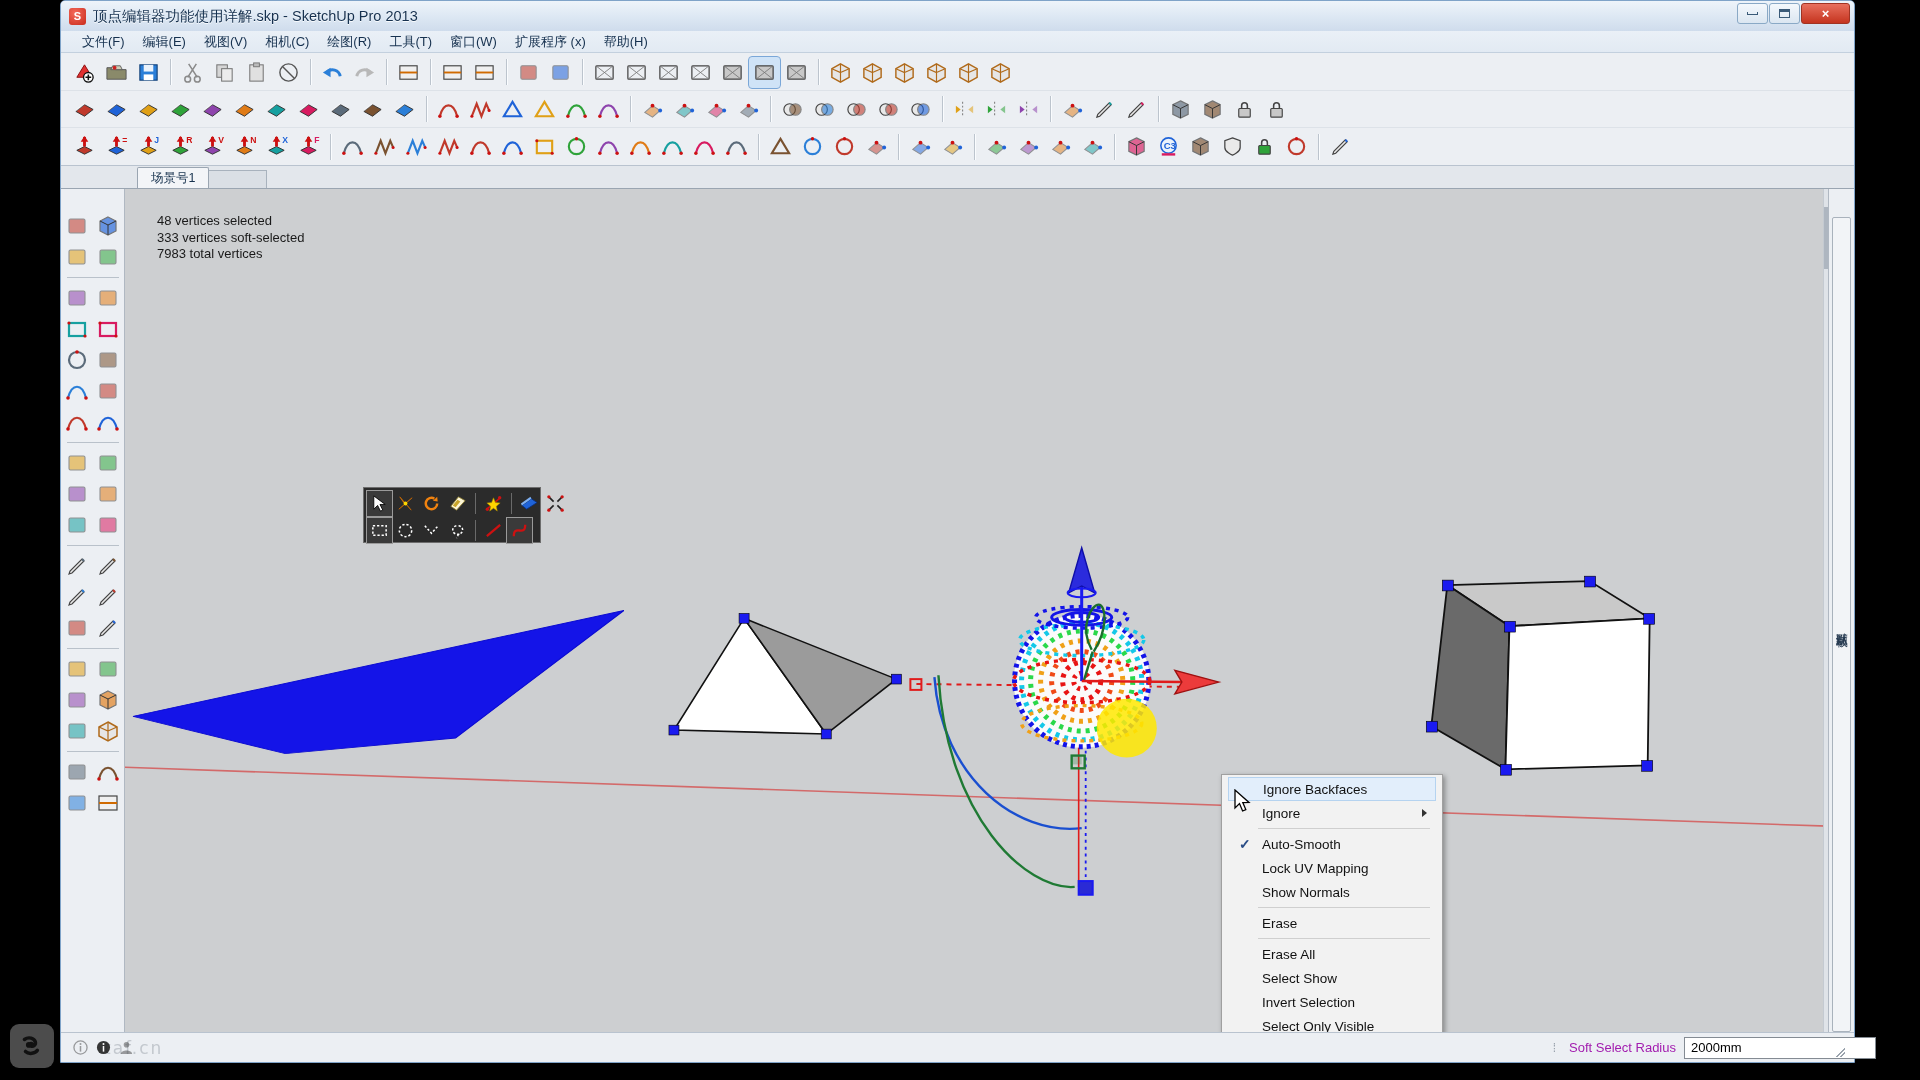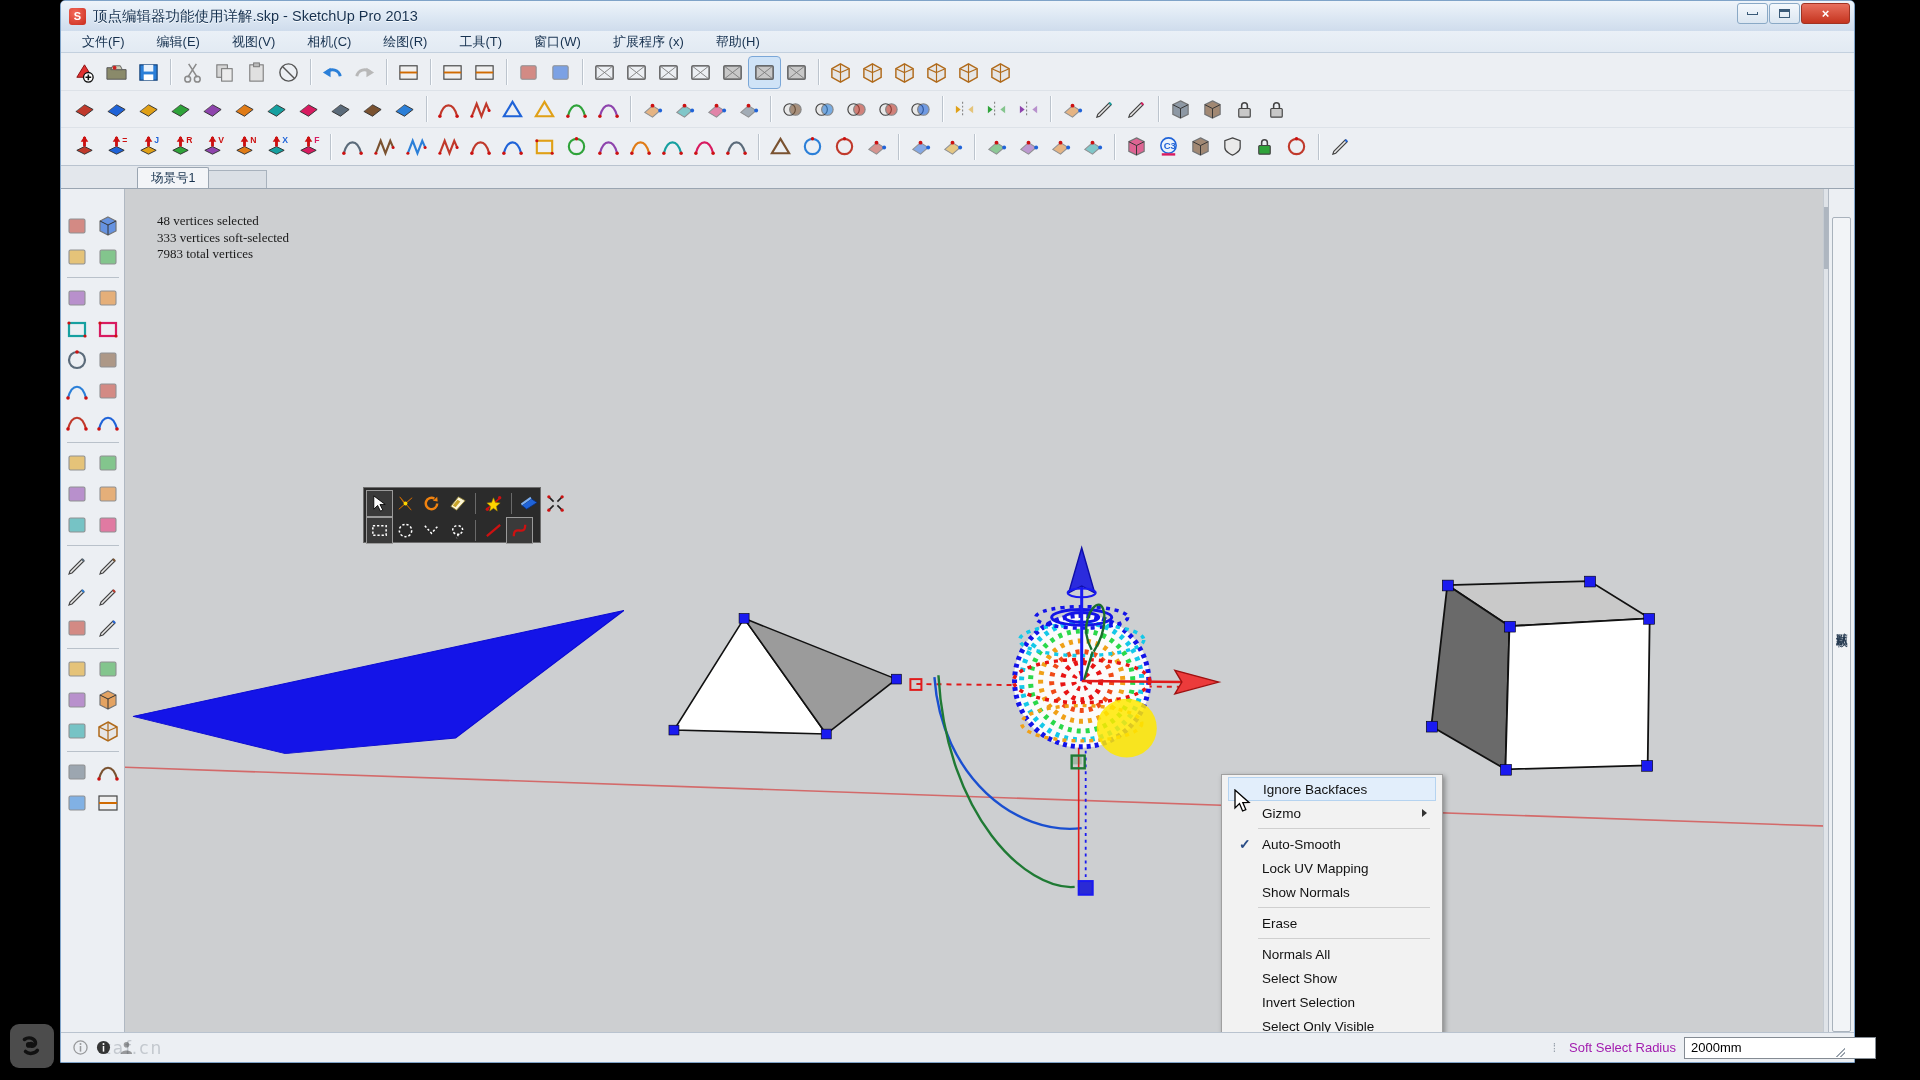--- a/index.html
+++ b/index.html
@@ -47,21 +47,21 @@
     background: linear-gradient(#e8705e, #c5341f);
     color: #fff; font-weight: bold; font-size: 13px;
   }
   .wglyph-min { width: 11px; height: 3px; border: 1px solid #3a5a78; border-top: none; }
   .wglyph-max { width: 11px; height: 9px; border: 1px solid #3a5a78; border-top-width: 3px; }
 
   
   #menubar {
     height: 22px; flex: 0 0 22px; display: flex; align-items: center;
     padding-left: 12px; background: linear-gradient(#eaf0f7,#e2eaf3);
-    border-bottom: 1px solid #c3d0de; gap: 14px;
+    border-bottom: 1px solid #c3d0de; gap: 0;
   }
   .menu-item {
     font-size: 13px; color: #16314f; padding: 2px 9px; white-space: nowrap;
   }
 
   
   #toolbars {
     flex: 0 0 auto; background: #eceff3;
     border-bottom: 1px solid #b9c3cf; padding: 1px 0 0 0;
   }
@@ -110,21 +110,21 @@
     justify-content: center; border-radius: 3px;
   }
   .lt-sep { height: 1px; width: 52px; background: #b9c1ca; margin: 5px 0; }
   .lt-ico { width: 24px; height: 24px; display: block; }
 
   #viewport { flex: 1 1 auto; position: relative; background: #cdcfd1; overflow: hidden; }
   #viewport svg.scene { position: absolute; inset: 0; width: 100%; height: 100%; }
 
   #vtext {
     position: absolute; left: 32px; top: 24px;
-    font-family: Liberation Serif, serif; font-size: 13px;
+    font-family: Liberation Sans, sans-serif; font-size: 13px;
     color: #1a1a1a; line-height: 16.5px; white-space: pre;
   }
 
   
   #minitb {
     position: absolute; left: 238px; top: 298px; width: 178px; height: 56px;
     background: #2b2b2b; border: 1px solid #6d6d6d; padding: 3px;
     display: flex; flex-direction: column; gap: 2px;
   }
   .mtb-row { display: flex; align-items: center; gap: 1px; height: 25px; }
@@ -1353,41 +1353,41 @@
                 </svg>
             </div>
           </div>
         </div>
 
         <div id="ctxmenu">
             <div class="ctx-item hl">
               <span>Ignore Backfaces</span>
             </div>
             <div class="ctx-item">
-              <span>Gizmo</span>
+              <span>Ignore</span>
               <span class="ctx-arrow"></span>
             </div>
             <div class="ctx-sep"></div>
             <div class="ctx-item">
               <span class="ctx-check">✓</span>
               <span>Auto-Smooth</span>
             </div>
             <div class="ctx-item">
               <span>Lock UV Mapping</span>
             </div>
             <div class="ctx-item">
               <span>Show Normals</span>
             </div>
             <div class="ctx-sep"></div>
             <div class="ctx-item">
               <span>Erase</span>
             </div>
             <div class="ctx-sep"></div>
             <div class="ctx-item">
-              <span>Normals All</span>
+              <span>Erase All</span>
             </div>
             <div class="ctx-item">
               <span>Select Show</span>
             </div>
             <div class="ctx-item">
               <span>Invert Selection</span>
             </div>
             <div class="ctx-item">
               <span>Select Only Visible</span>
             </div>

